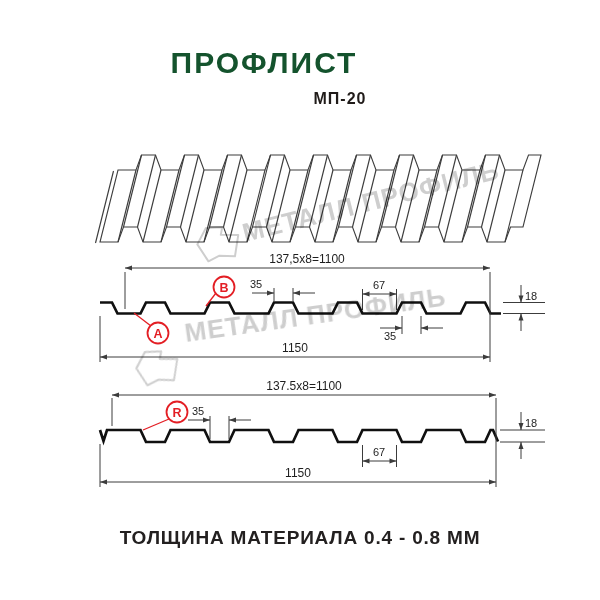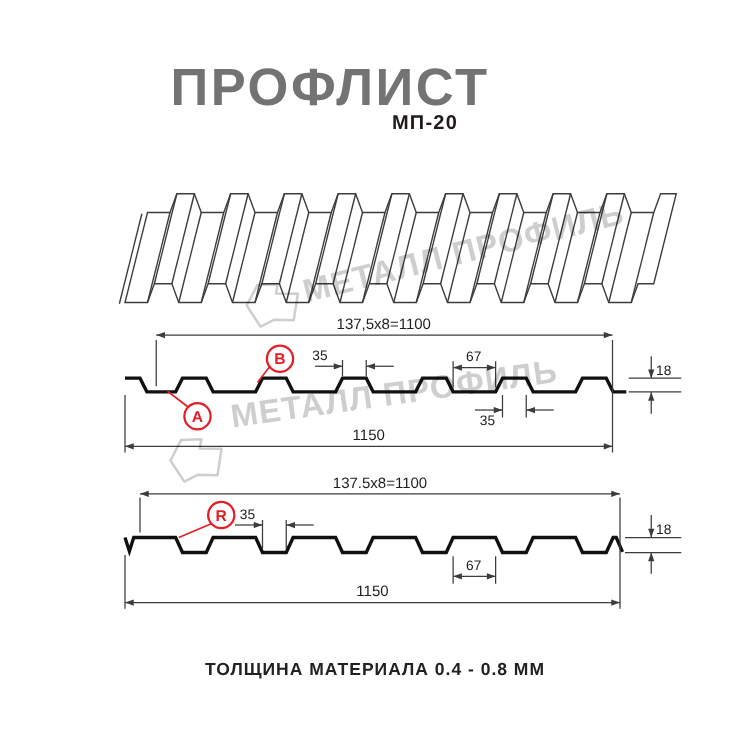--- a/index.html
+++ b/index.html
@@ -1,23 +1,23 @@
 <!DOCTYPE html>
 <html><head>
 <meta charset="utf-8">
 <style>
   html,body{margin:0;padding:0;background:#ffffff;}
   body{width:600px;height:600px;position:relative;overflow:hidden;
        font-family:"Liberation Sans",sans-serif;color:#1c1917;}
   .title{position:absolute;left:0;top:46px;width:528px;text-align:center;
-         font-size:42px;font-weight:bold;letter-spacing:2px;color:#737373;}
+         font-size:30px;font-weight:bold;letter-spacing:2px;color:#14532d;}
   .subtitle{position:absolute;left:0;top:90px;width:600px;text-align:center;
          font-size:16px;font-weight:bold;letter-spacing:1px;color:#201b19;margin-left:40px;}
   .footer{position:absolute;left:0;top:527px;width:600px;text-align:center;
-         font-size:14px;font-weight:bold;letter-spacing:0.8px;color:#232020;}
+         font-size:19px;font-weight:bold;letter-spacing:0.8px;color:#232020;}
   svg{position:absolute;left:0;top:0;}
   .dim{stroke:#3c3c3c;stroke-width:1;fill:none;}
   .arrow{fill:#3c3c3c;stroke:none;}
   .dimtext{font-size:12px;fill:#1e1e1e;text-anchor:middle;}
   .dimtext-sm{font-size:11px;fill:#1e1e1e;text-anchor:middle;}
   .profile{stroke:#101010;stroke-width:2.7;fill:none;stroke-linejoin:miter;}
   .sheet3d{stroke:#3c3c3c;stroke-width:1.1;fill:none;}
   .sheetfill{stroke:#3c3c3c;stroke-width:1.1;fill:#ffffff;}
   .red{stroke:#e31e24;}
   .redtext{font-size:12.5px;font-weight:bold;fill:#e31e24;text-anchor:middle;}

